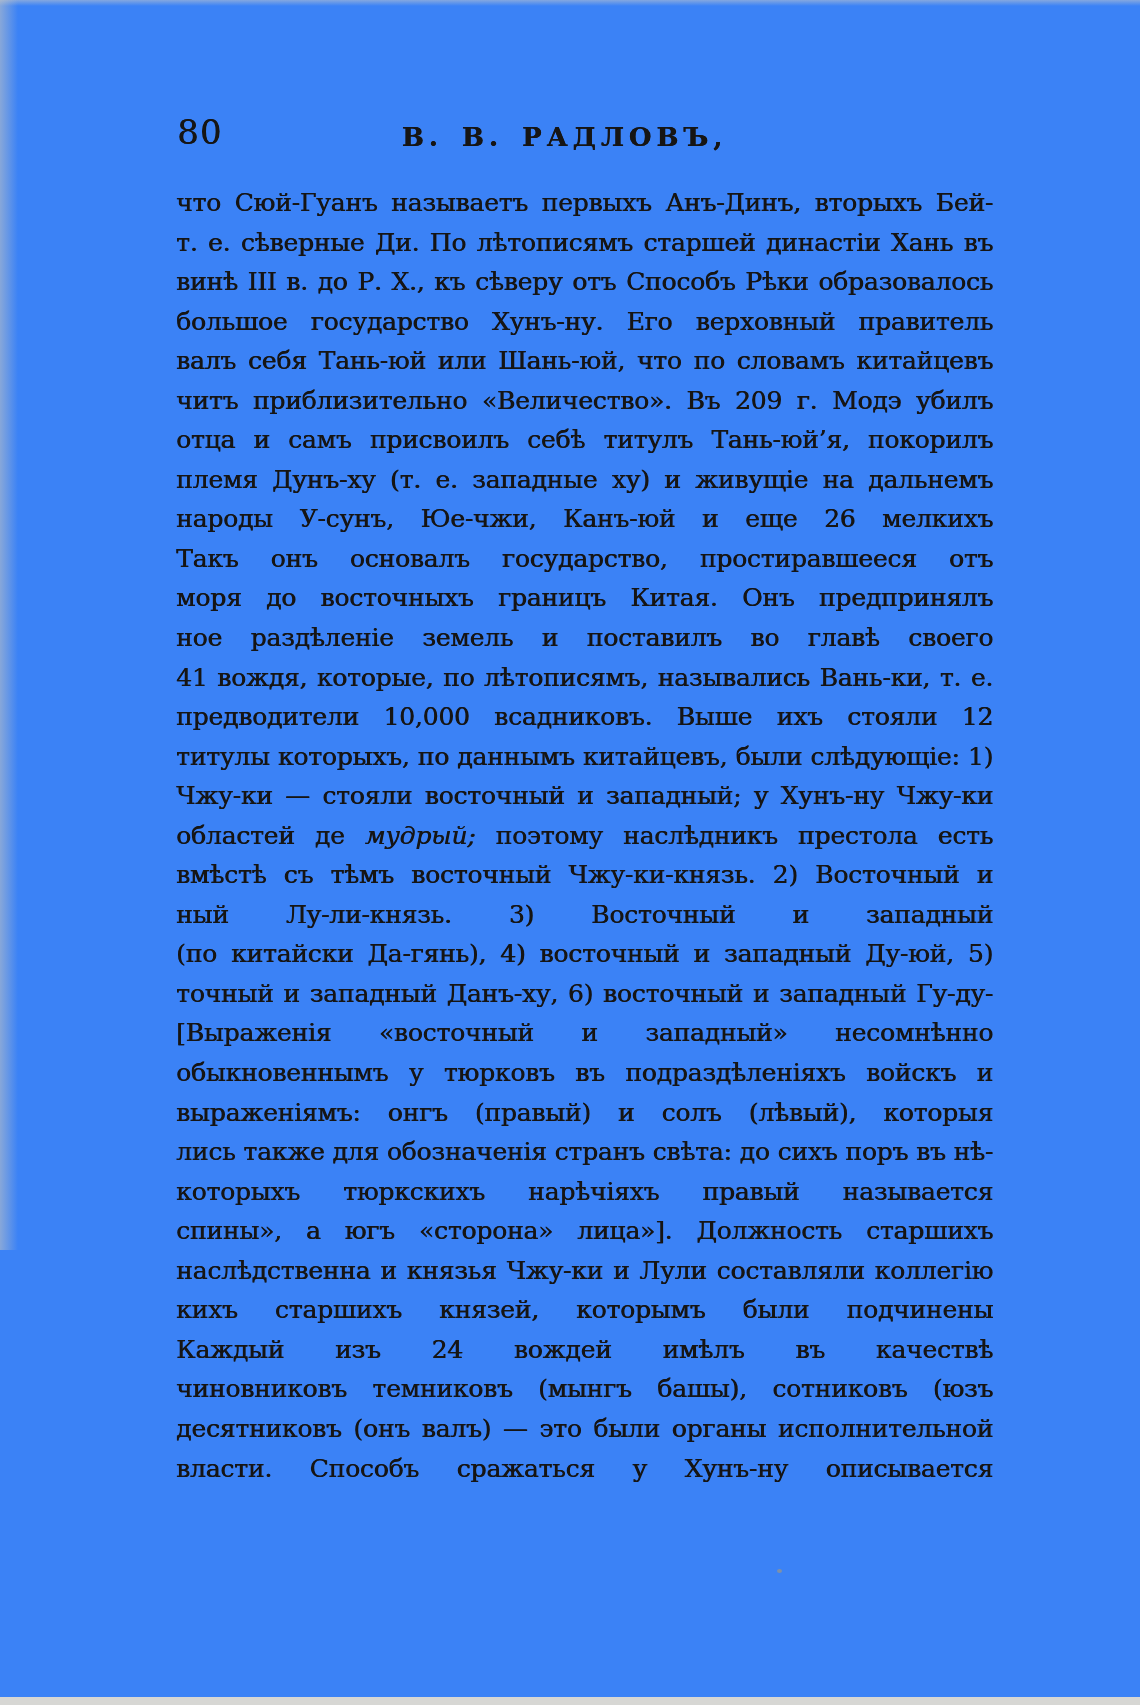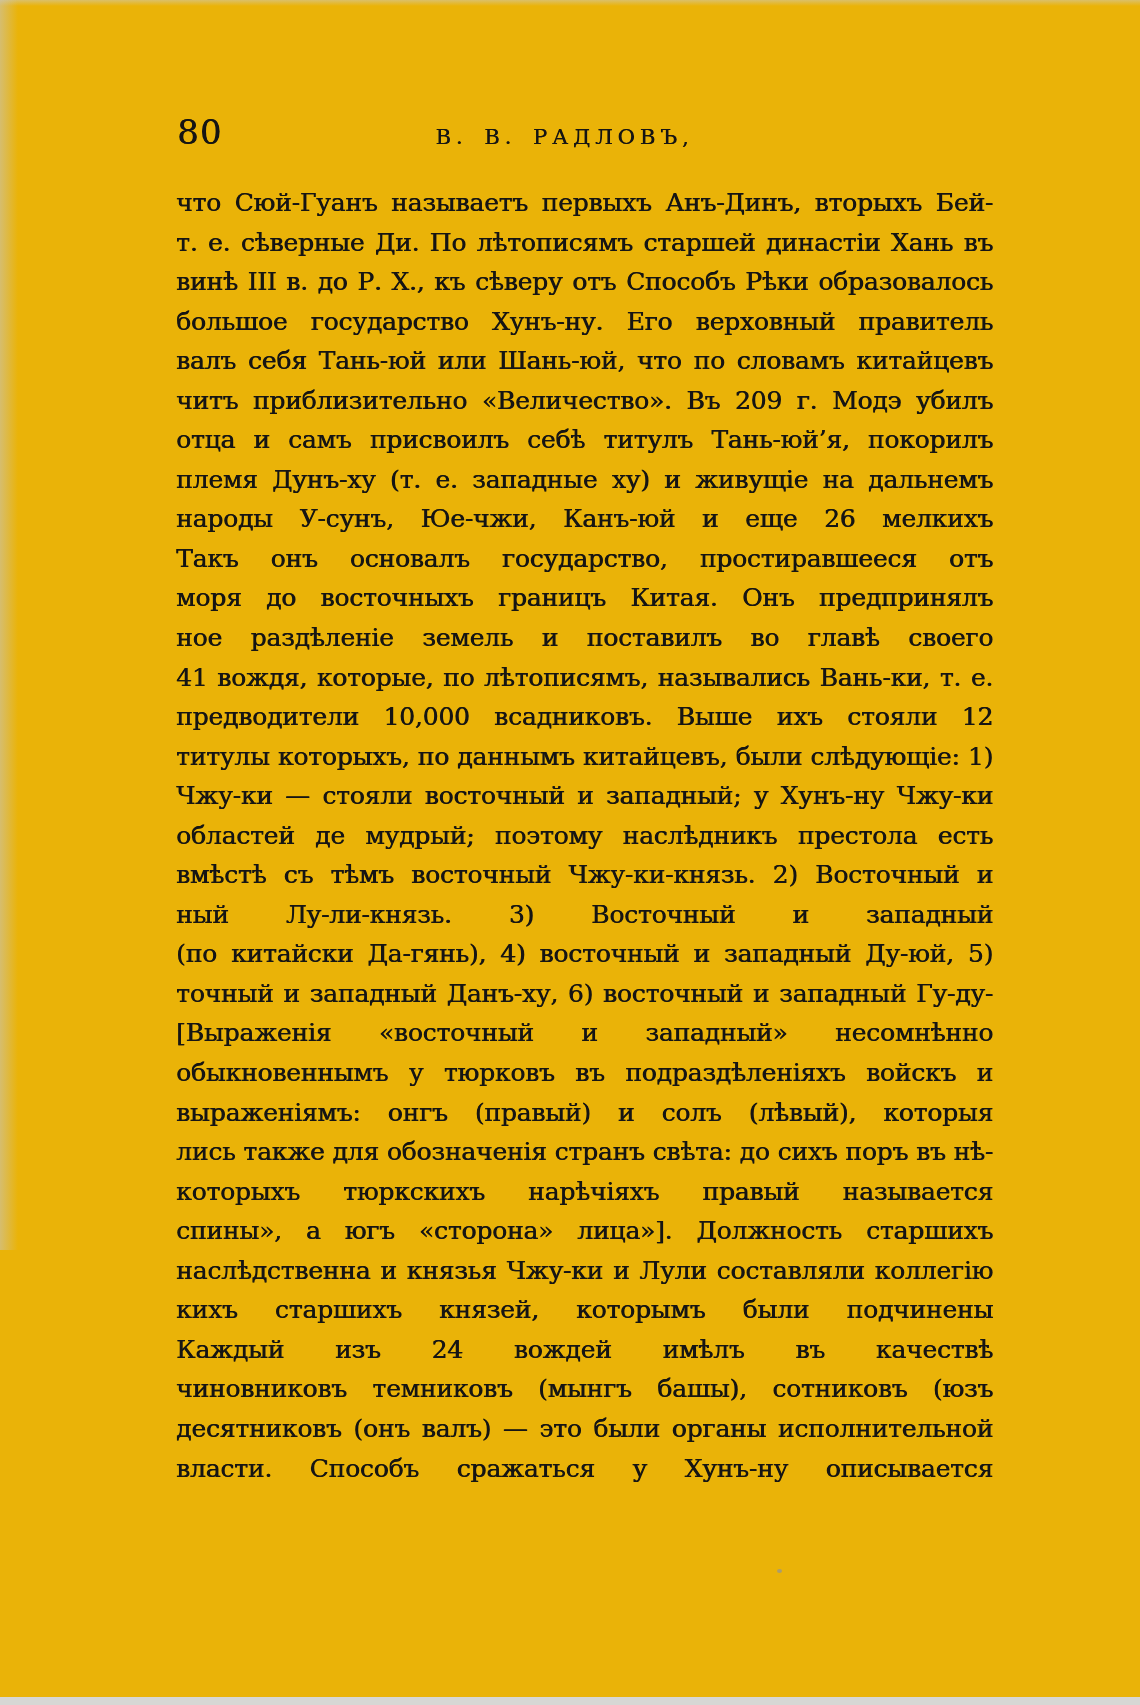--- a/index.html
+++ b/index.html
@@ -4,21 +4,21 @@
 <style>
   html, body {
     margin: 0;
     padding: 0;
     background: #ffffff;
   }
   .page {
     position: relative;
     width: 1140px;
     height: 1705px;
-    background: #eab308;
+    background: #3b82f6;
     overflow: hidden;
     font-family: "DejaVu Serif", "Liberation Serif", serif;
     color: #161514;
     font-variant-ligatures: none;
   }
   
   .edge-left {
     position: absolute;
     left: 0; top: 0;
     width: 18px; height: 1250px;
@@ -62,23 +62,23 @@
     font-size: 34px;
     line-height: 36px;
     letter-spacing: 1px;
     text-shadow: 0.6px 0 0 currentColor;
   }
   .running-header {
     position: absolute;
     left: 50%;
     top: 12px;
     transform: translateX(calc(-50% - 20px));
-    font-size: 21px;
+    font-size: 26px;
     line-height: 26px;
-    font-weight: normal;
+    font-weight: bold;
     letter-spacing: 5px;
     word-spacing: 5px;
     white-space: nowrap;
     text-shadow: 0.4px 0 0 currentColor;
   }
   
   .body-text {
     position: absolute;
     top: 183px;
     left: 176px;
@@ -88,21 +88,21 @@
     letter-spacing: -0.2px;
     text-shadow: 0.6px 0 0 currentColor;
   }
   .line {
     height: 39.55px;
     overflow: hidden;
     text-align: justify;
     text-align-last: justify;
     -moz-text-align-last: justify;
   }
-  .italic { }
+  .italic { font-style: italic; }
 </style>
 </head>
 <body>
 
 <div class="page">
 
   <div class="edge-top"></div>
   <div class="edge-left"></div>
 
   <div class="header-row">

